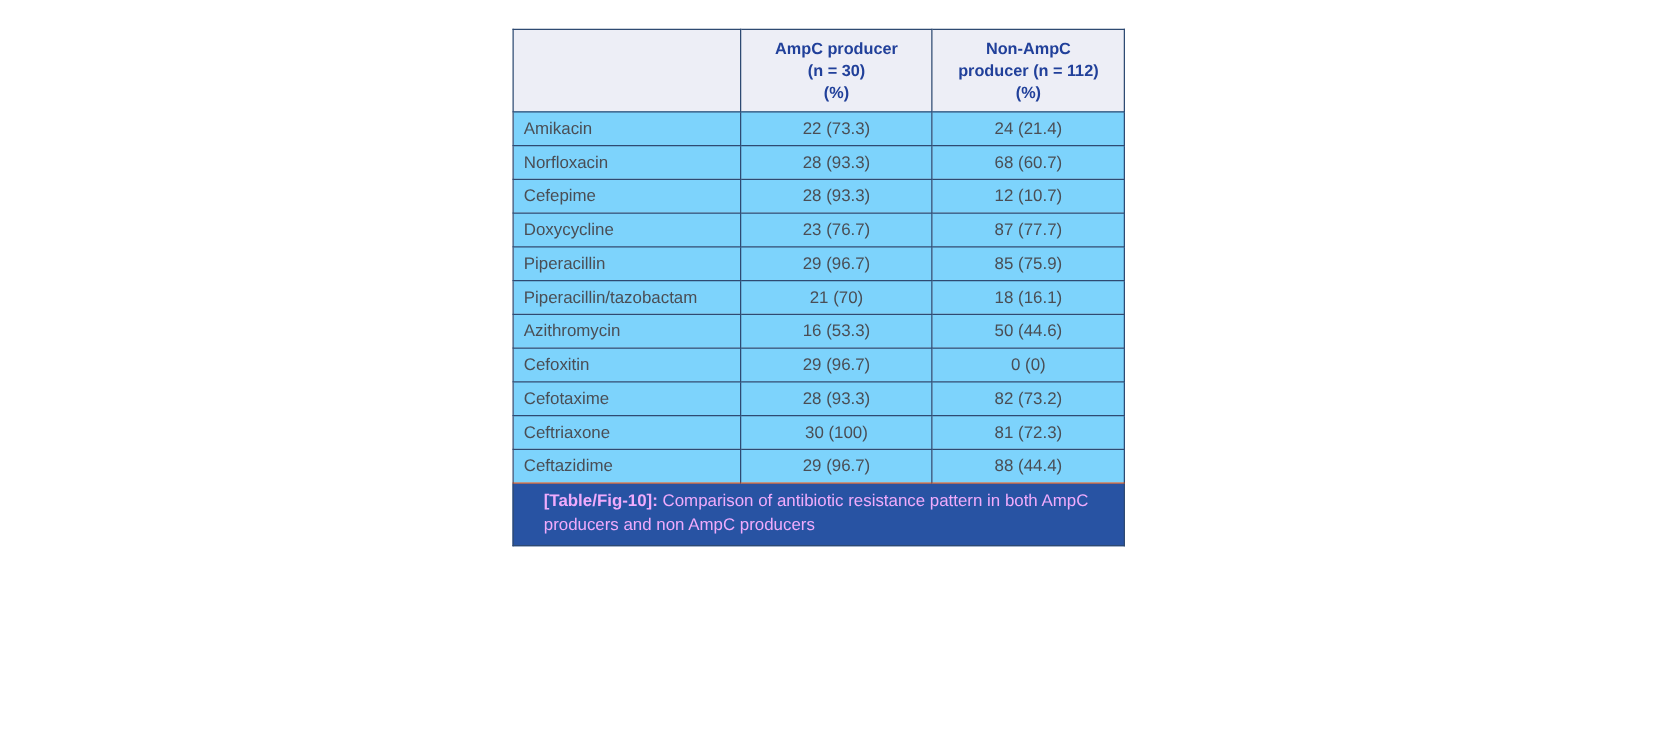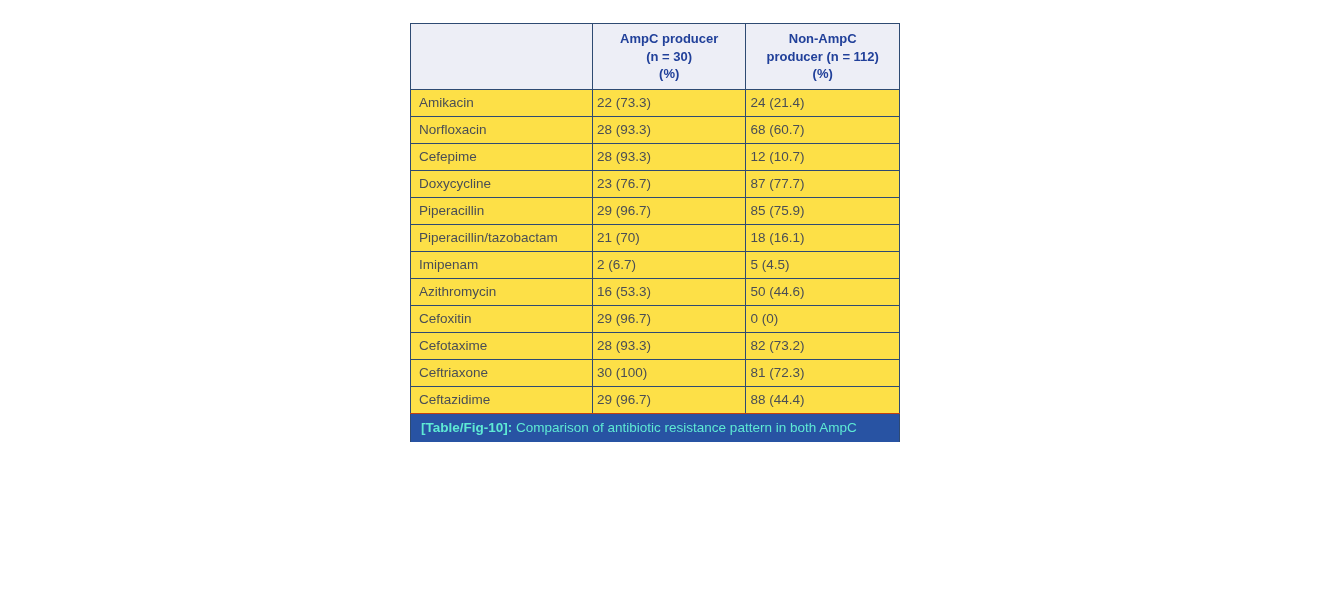--- a/index.html
+++ b/index.html
@@ -46,38 +46,39 @@
     height: 52px;
   }
   table.data-table thead th .hline {
     display: block;
   }
   table.data-table tbody td {
     font-size: 13.5px;
     color: #4a4e55;
     height: 24px;
     padding: 1px 4px;
-    background: #fde047;
+    background: #7dd3fc;
     vertical-align: middle;
   }
   table.data-table tbody td.name {
     text-align: left;
     padding-left: 8px;
   }
   table.data-table tbody td.num {
+    text-align: center;
   }
   table.data-table tbody tr.last td {
     border-bottom: 1px solid #c2410c;
   }
   .caption {
     background: #2853a3;
-    color: #5eead4;
+    color: #f0abfc;
     font-size: 13.5px;
     line-height: 1.4;
-    padding: 5px 9px 7px 10px;
+    padding: 5px 9px 7px 24px;
     border: 1px solid #2e4a72;
     border-top: none;
   }
   .caption .cap-label {
     font-weight: bold;
   }
 </style>
 </head>
 <body>
 
@@ -130,25 +131,20 @@
           <td class="name">Piperacillin</td>
           <td class="num">29 (96.7)</td>
           <td class="num">85 (75.9)</td>
         </tr>
         <tr>
           <td class="name">Piperacillin/tazobactam</td>
           <td class="num">21 (70)</td>
           <td class="num">18 (16.1)</td>
         </tr>
         <tr>
-          <td class="name">Imipenam</td>
-          <td class="num">2 (6.7)</td>
-          <td class="num">5 (4.5)</td>
-        </tr>
-        <tr>
           <td class="name">Azithromycin</td>
           <td class="num">16 (53.3)</td>
           <td class="num">50 (44.6)</td>
         </tr>
         <tr>
           <td class="name">Cefoxitin</td>
           <td class="num">29 (96.7)</td>
           <td class="num">0 (0)</td>
         </tr>
         <tr>

